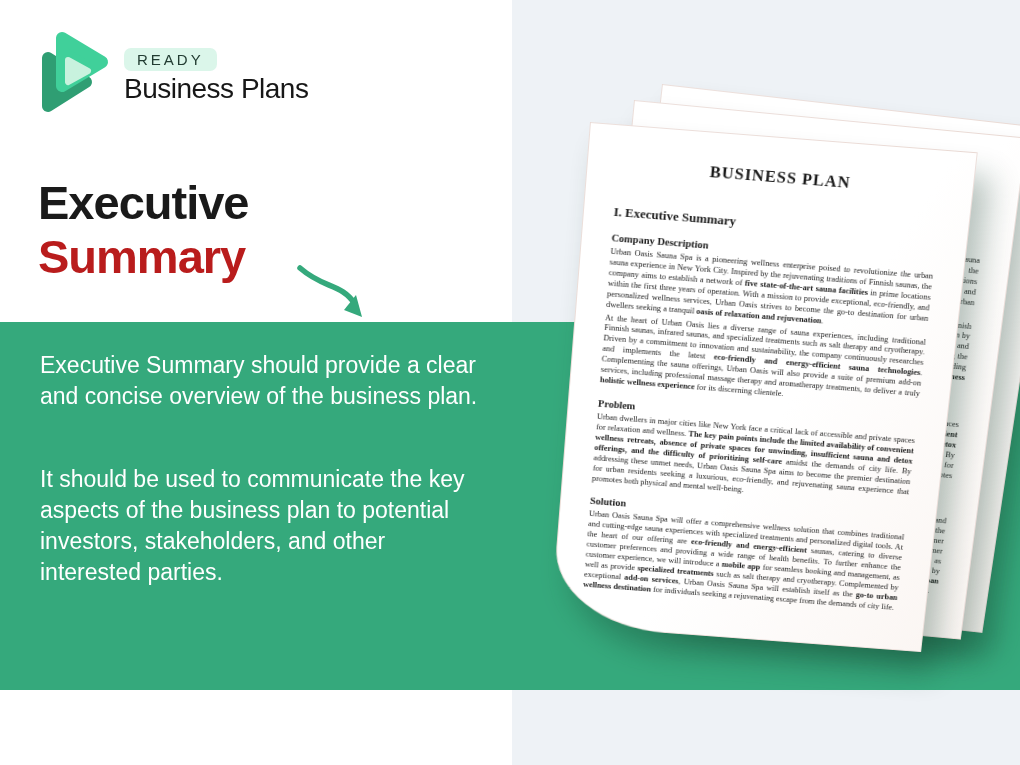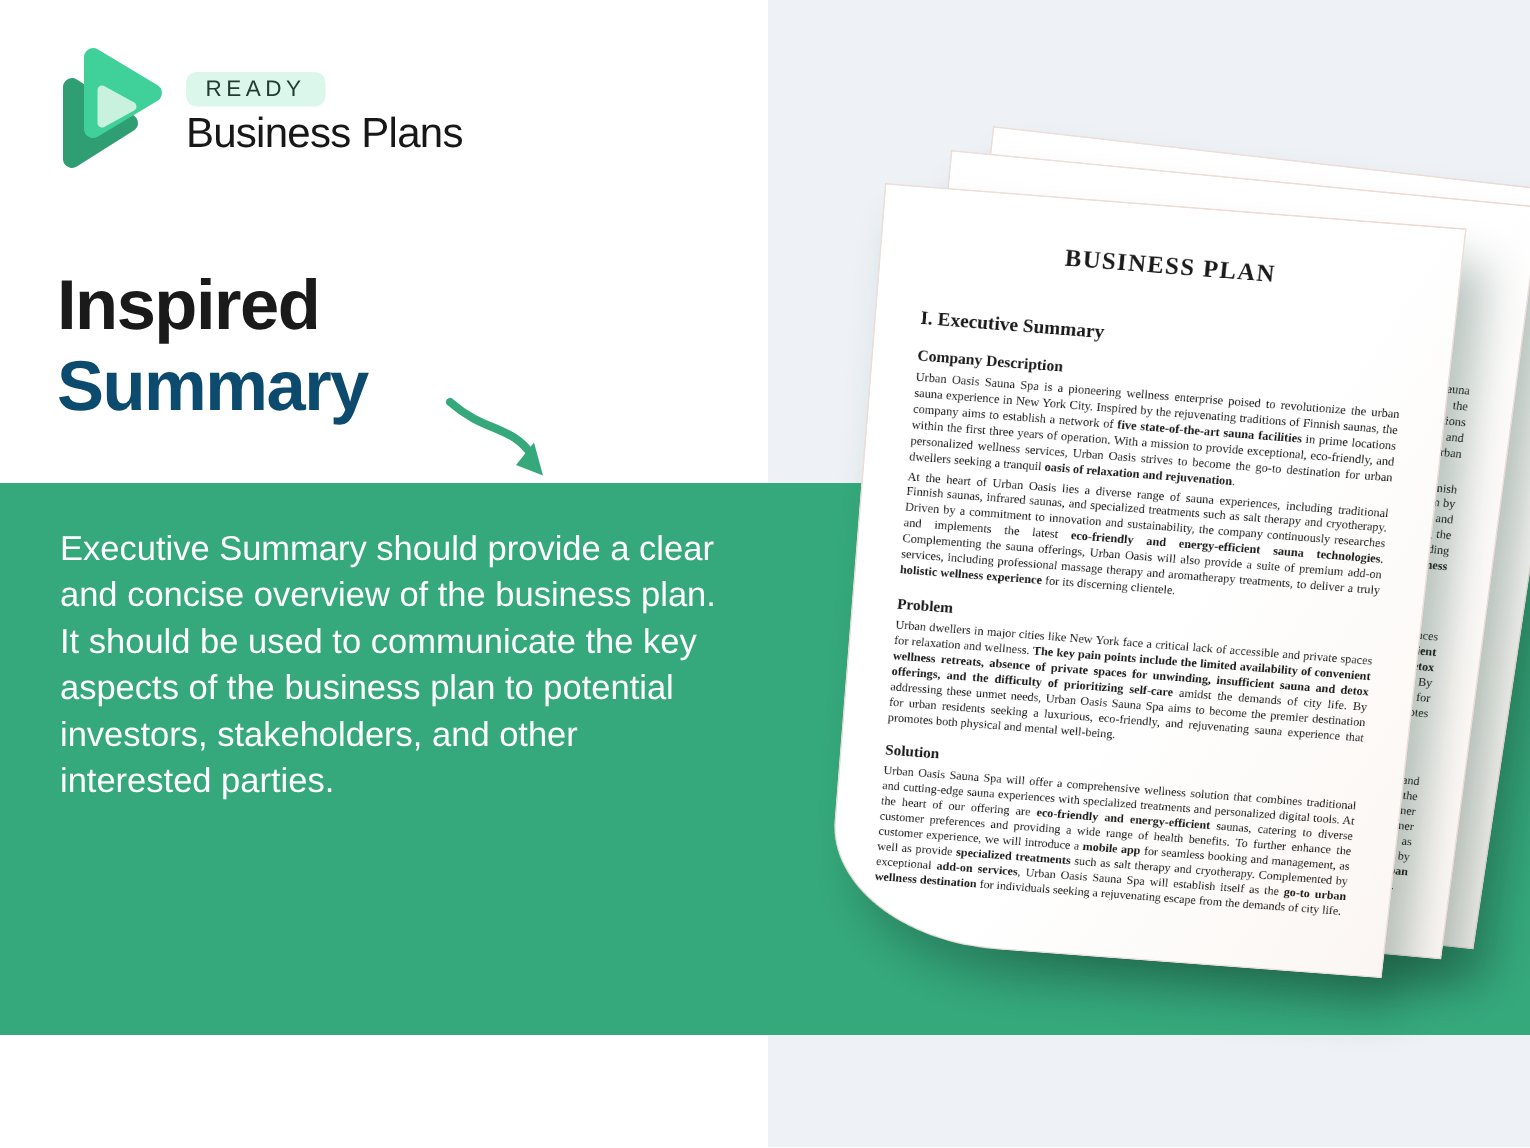--- a/index.html
+++ b/index.html
@@ -23,27 +23,27 @@
     border-radius:7px;padding:3px 13px;font-size:15px;letter-spacing:3px;font-weight:500;
   }
   .brand-name{
     margin-top:3px;font-size:28px;font-weight:normal;color:#171717;letter-spacing:-0.5px;
     line-height:30px;
   }
 
   
   .hero-title{position:absolute;left:38px;top:176px;z-index:5;
     font-size:47px;line-height:54px;font-weight:bold;letter-spacing:-1px;color:#1a1a1a;}
-  .hero-title .line2{color:#0c4a6e;}
+  .hero-title .line2{color:#b91c1c;}
   .hero-arrow{position:absolute;left:296px;top:262px;width:78px;height:60px;z-index:5;}
 
   
   .panel-copy{position:absolute;left:40px;top:350px;width:452px;z-index:6;color:#ffffff;}
   .panel-copy p{margin:0;font-size:23px;line-height:31px;font-weight:normal;}
-  .panel-copy p + p{}
+  .panel-copy p + p{margin-top:52px;}
 
   
   .page{
     position:absolute;
     background:linear-gradient(118deg,#ffffff 55%,#fbf6f3 100%);
     border:1px solid rgba(205,170,160,0.38);
     box-shadow:16px 24px 30px rgba(15,55,40,0.30);
     border-bottom-left-radius:120px 85px;
     transform-origin:top left;
   }
@@ -78,21 +78,21 @@
       <polygon points="26,10 66,34 26,58" fill="#40d09a" stroke="#40d09a" stroke-width="12" stroke-linejoin="round"></polygon>
       <polygon points="32,32 52,43 32,54" fill="#c8f2de" stroke="#c8f2de" stroke-width="6" stroke-linejoin="round"></polygon>
     </svg>
     <div class="logo-text">
       <span class="badge">READY</span>
       <div class="brand-name">Business Plans</div>
     </div>
   </div>
 
   <div class="hero-title">
-    <div class="line1">Inspired</div>
+    <div class="line1">Executive</div>
     <div class="line2">Summary</div>
   </div>
   <svg class="hero-arrow" viewBox="0 0 78 60">
     <path d="M4 6 C 28 27, 45 21, 59 42" fill="none" stroke="#35a97c" stroke-width="5.5" stroke-linecap="round"></path>
     <path d="M66 55 L48 48 L60 33 Z" fill="#35a97c"></path>
   </svg>
 
   <div class="panel-copy">
     <p>Executive Summary should provide a clear and concise overview of the business plan.</p>
     <p>It should be used to communicate the key aspects of the business plan to potential investors, stakeholders, and other interested parties.</p>

